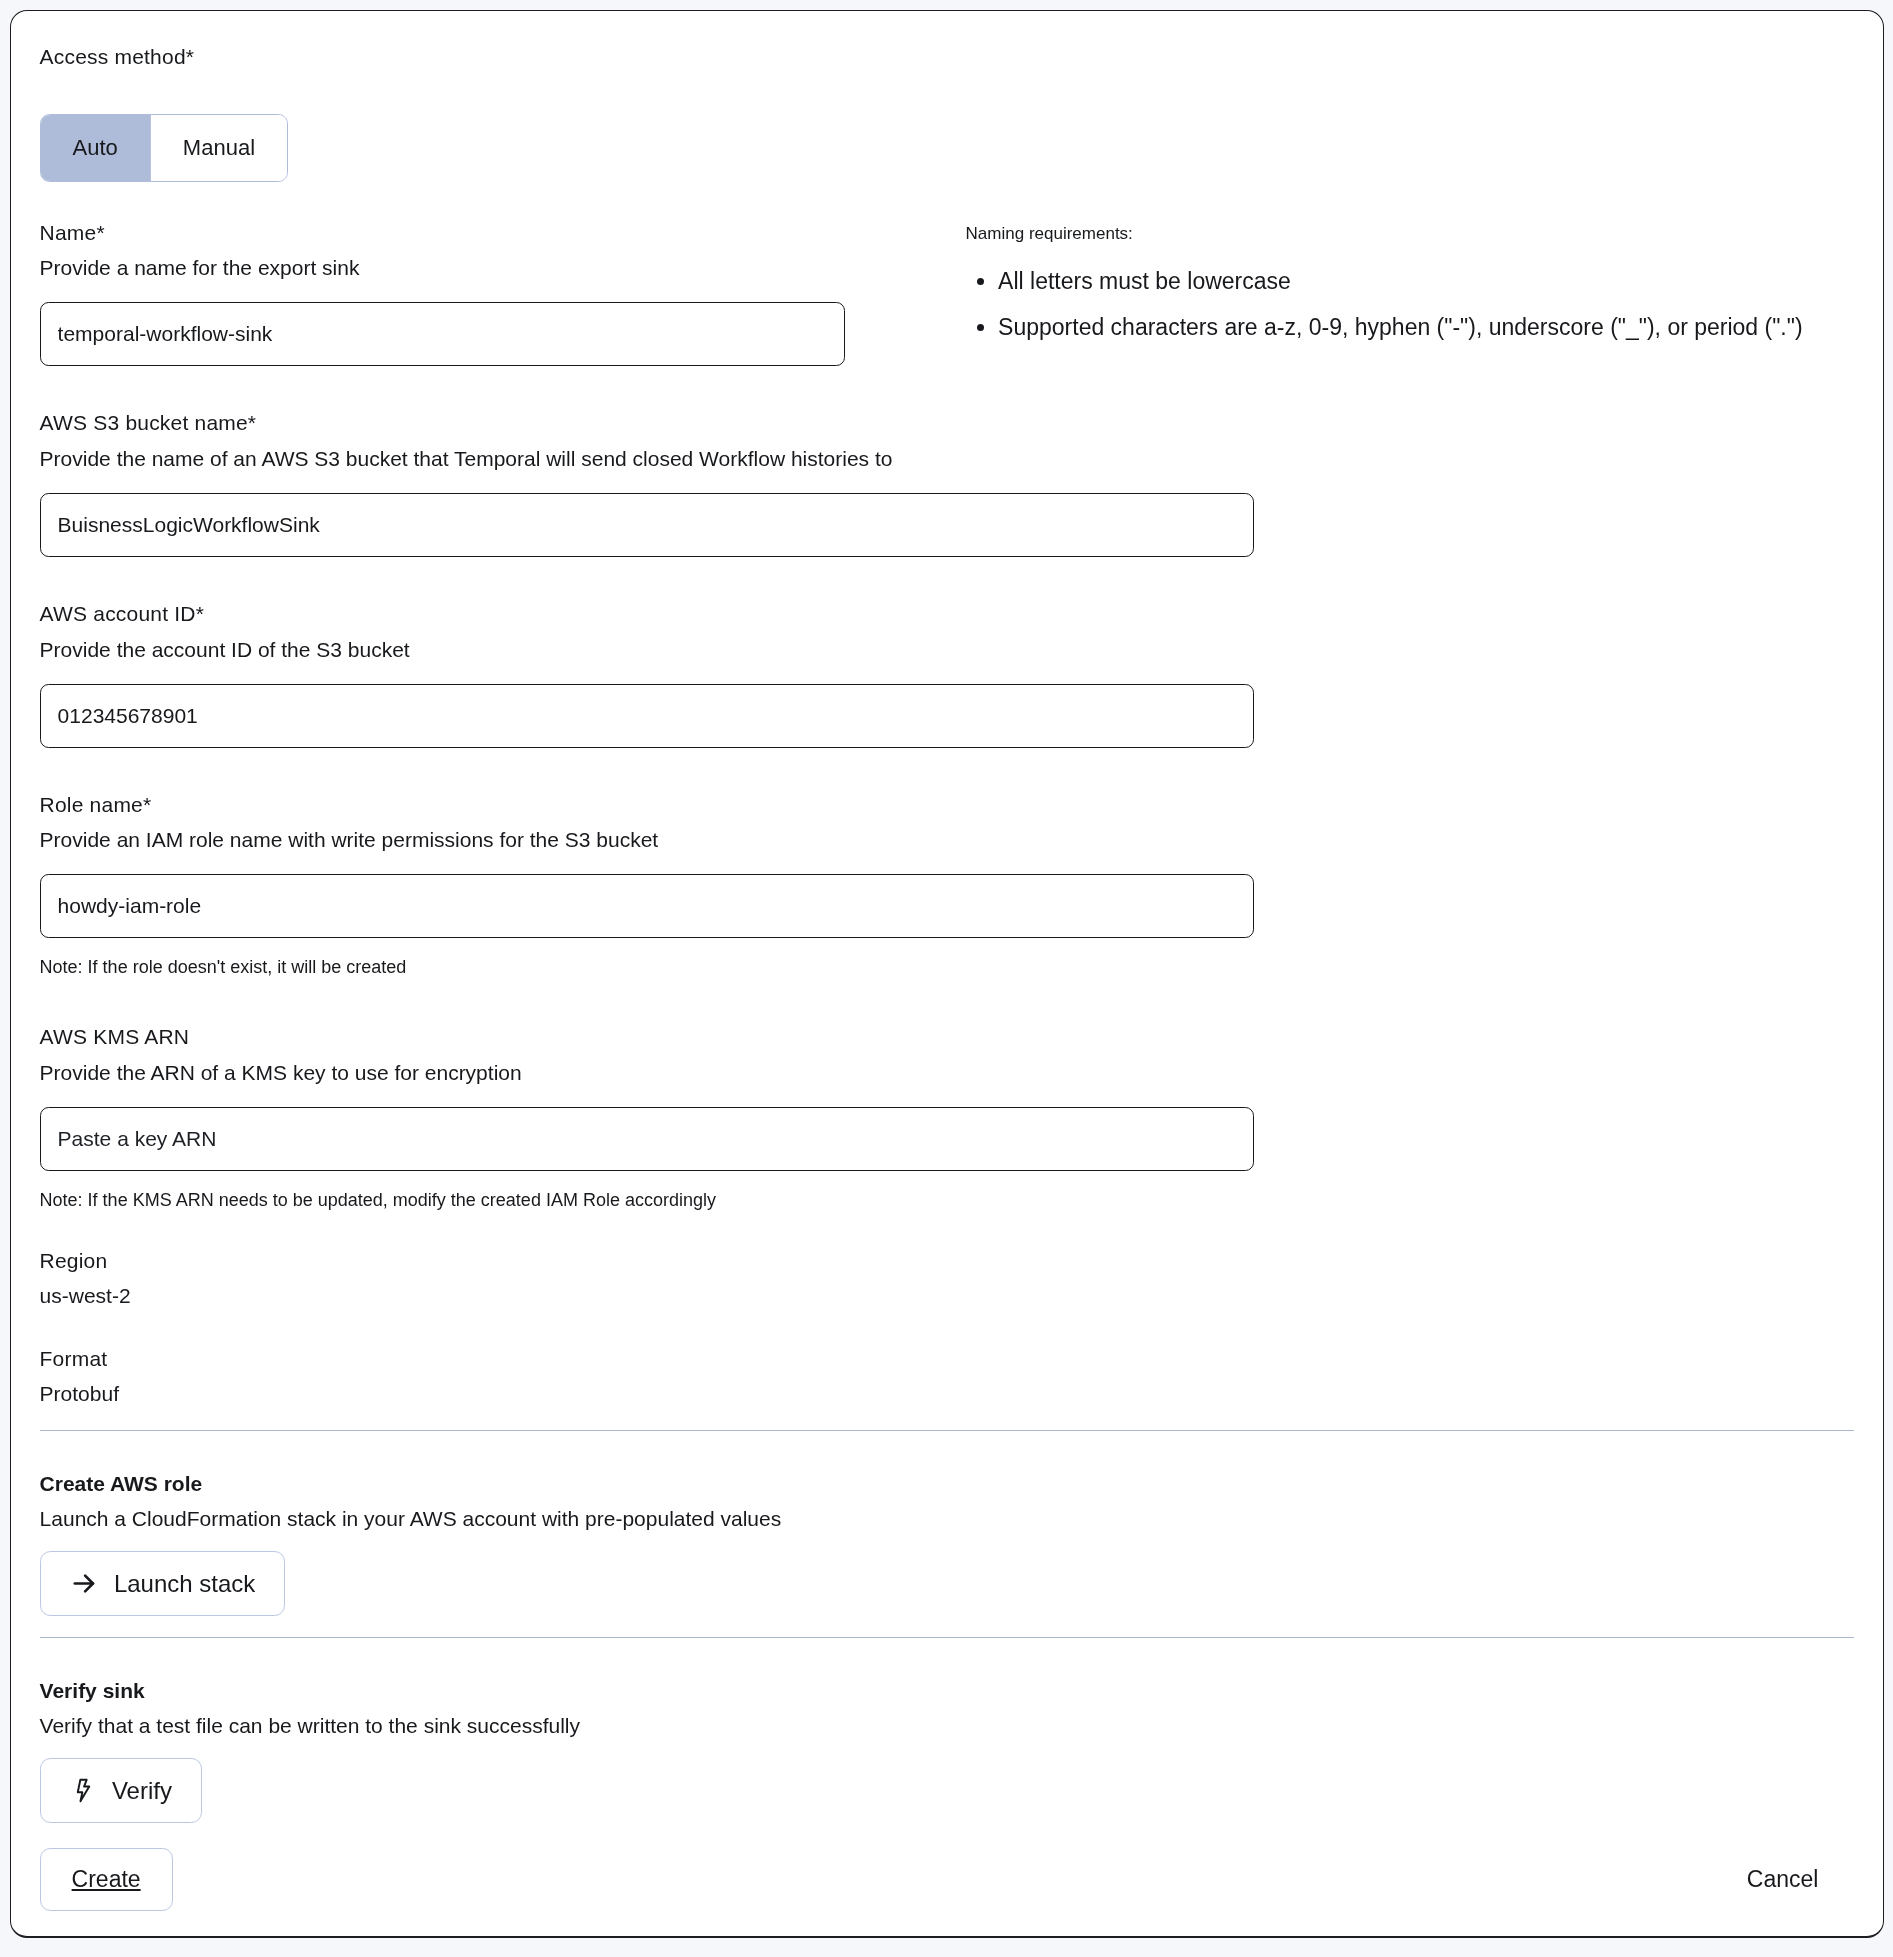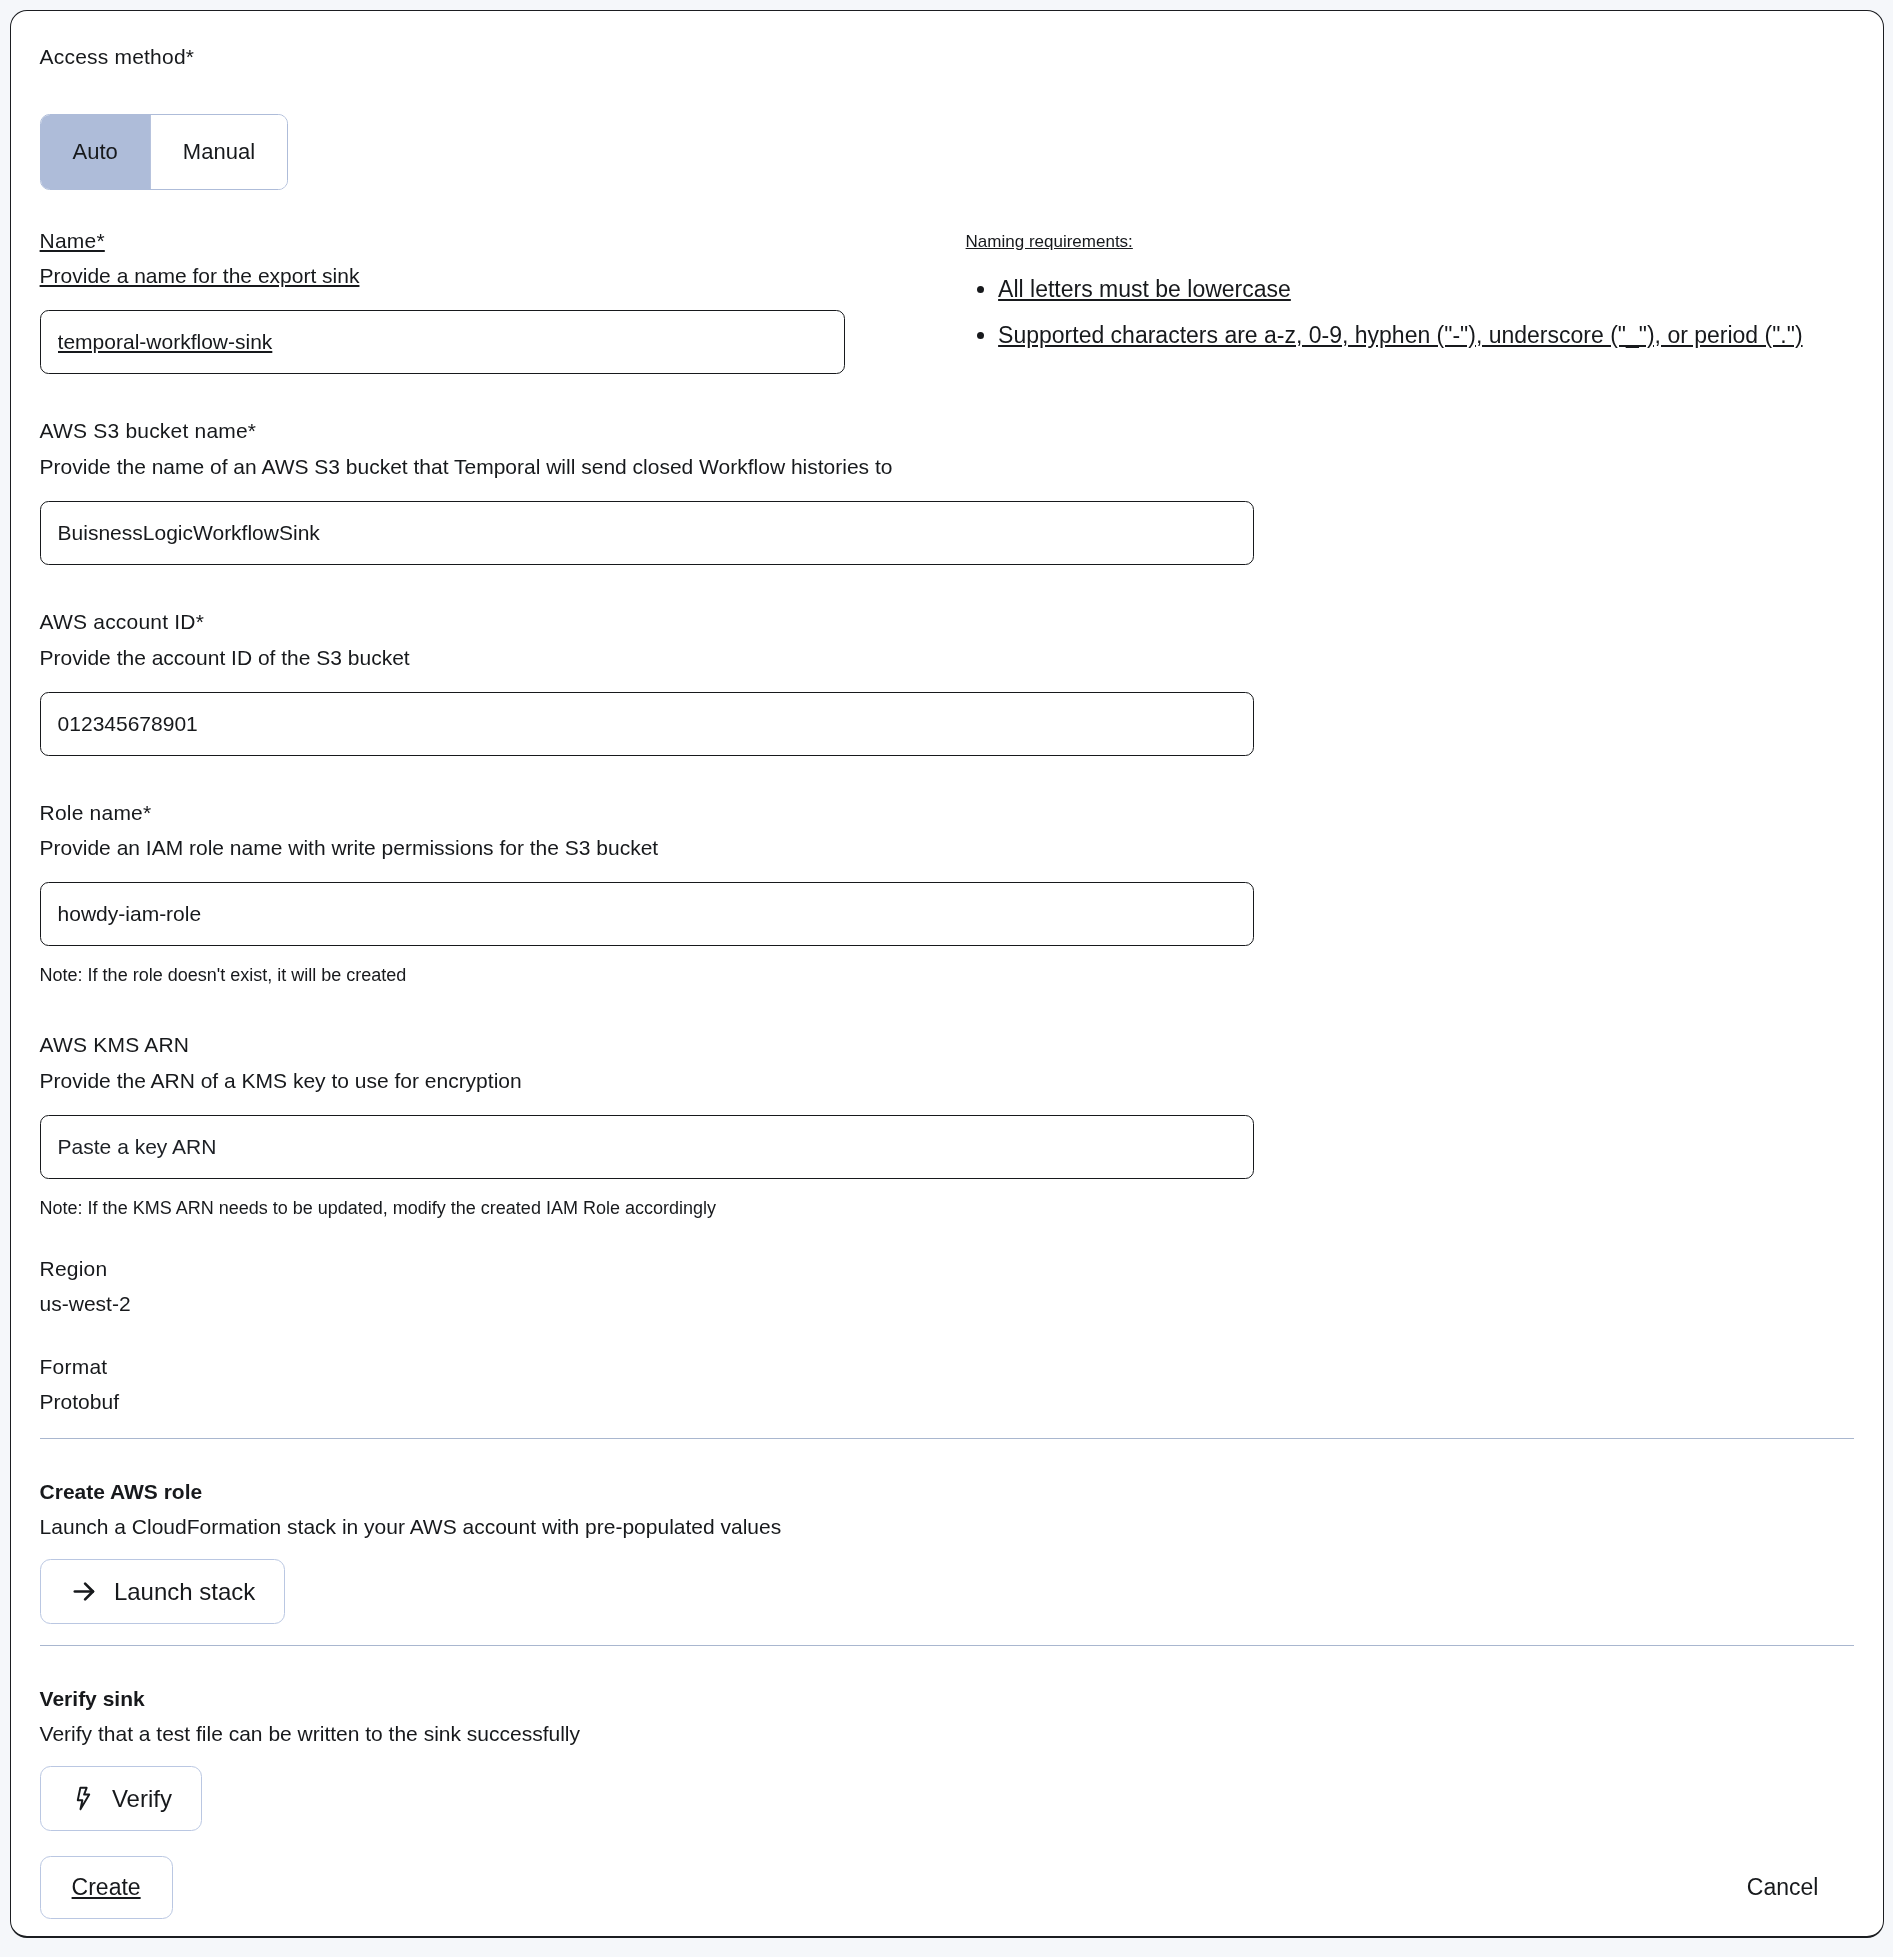--- a/index.html
+++ b/index.html
@@ -40,37 +40,37 @@
   .group { margin-top: 42px; }
   .note { margin-top: 17px; font-size: 18px; line-height: 25px; color: #17191c; }
 
   
   .toggle {
     margin-top: 42px;
     display: inline-flex;
     border: 1.4px solid #aebcd9;
     border-radius: 9.6px;
     overflow: hidden;
-    height: 76px;
+    height: 68px;
   }
   .toggle-seg {
     border: none;
     background: #ffffff;
     font-family: "Liberation Sans", "DejaVu Sans", sans-serif;
     font-size: 22px;
     color: #17191c;
     padding: 0 32px;
     cursor: pointer;
     display: flex; align-items: center;
   }
   .toggle-seg.selected { background: #aebcd9; }
   .toggle-seg:not(.selected) { border-left: 1.4px solid #b7c3dd; }
 
   
-  .name-row { display: flex; margin-top: 36px; text-decoration: underline; }
+  .name-row { display: flex; margin-top: 36px; }
   .name-col { width: 899px; flex: none; }
   .req-col  { margin-left: 27px; width: 875px; }
   .req-title { font-size: 17px; line-height: 31px; }
   .req-col ul { margin-top: 13.4px; padding-left: 32.5px; }
   .req-col li { font-size: 23px; line-height: 38px; }
   .req-col li + li { margin-top: 7.6px; }
 
   .static-field { margin-top: 32.5px; }
   .static-field .value { font-size: 21px; line-height: 30px; margin-top: 5.7px; }
 

